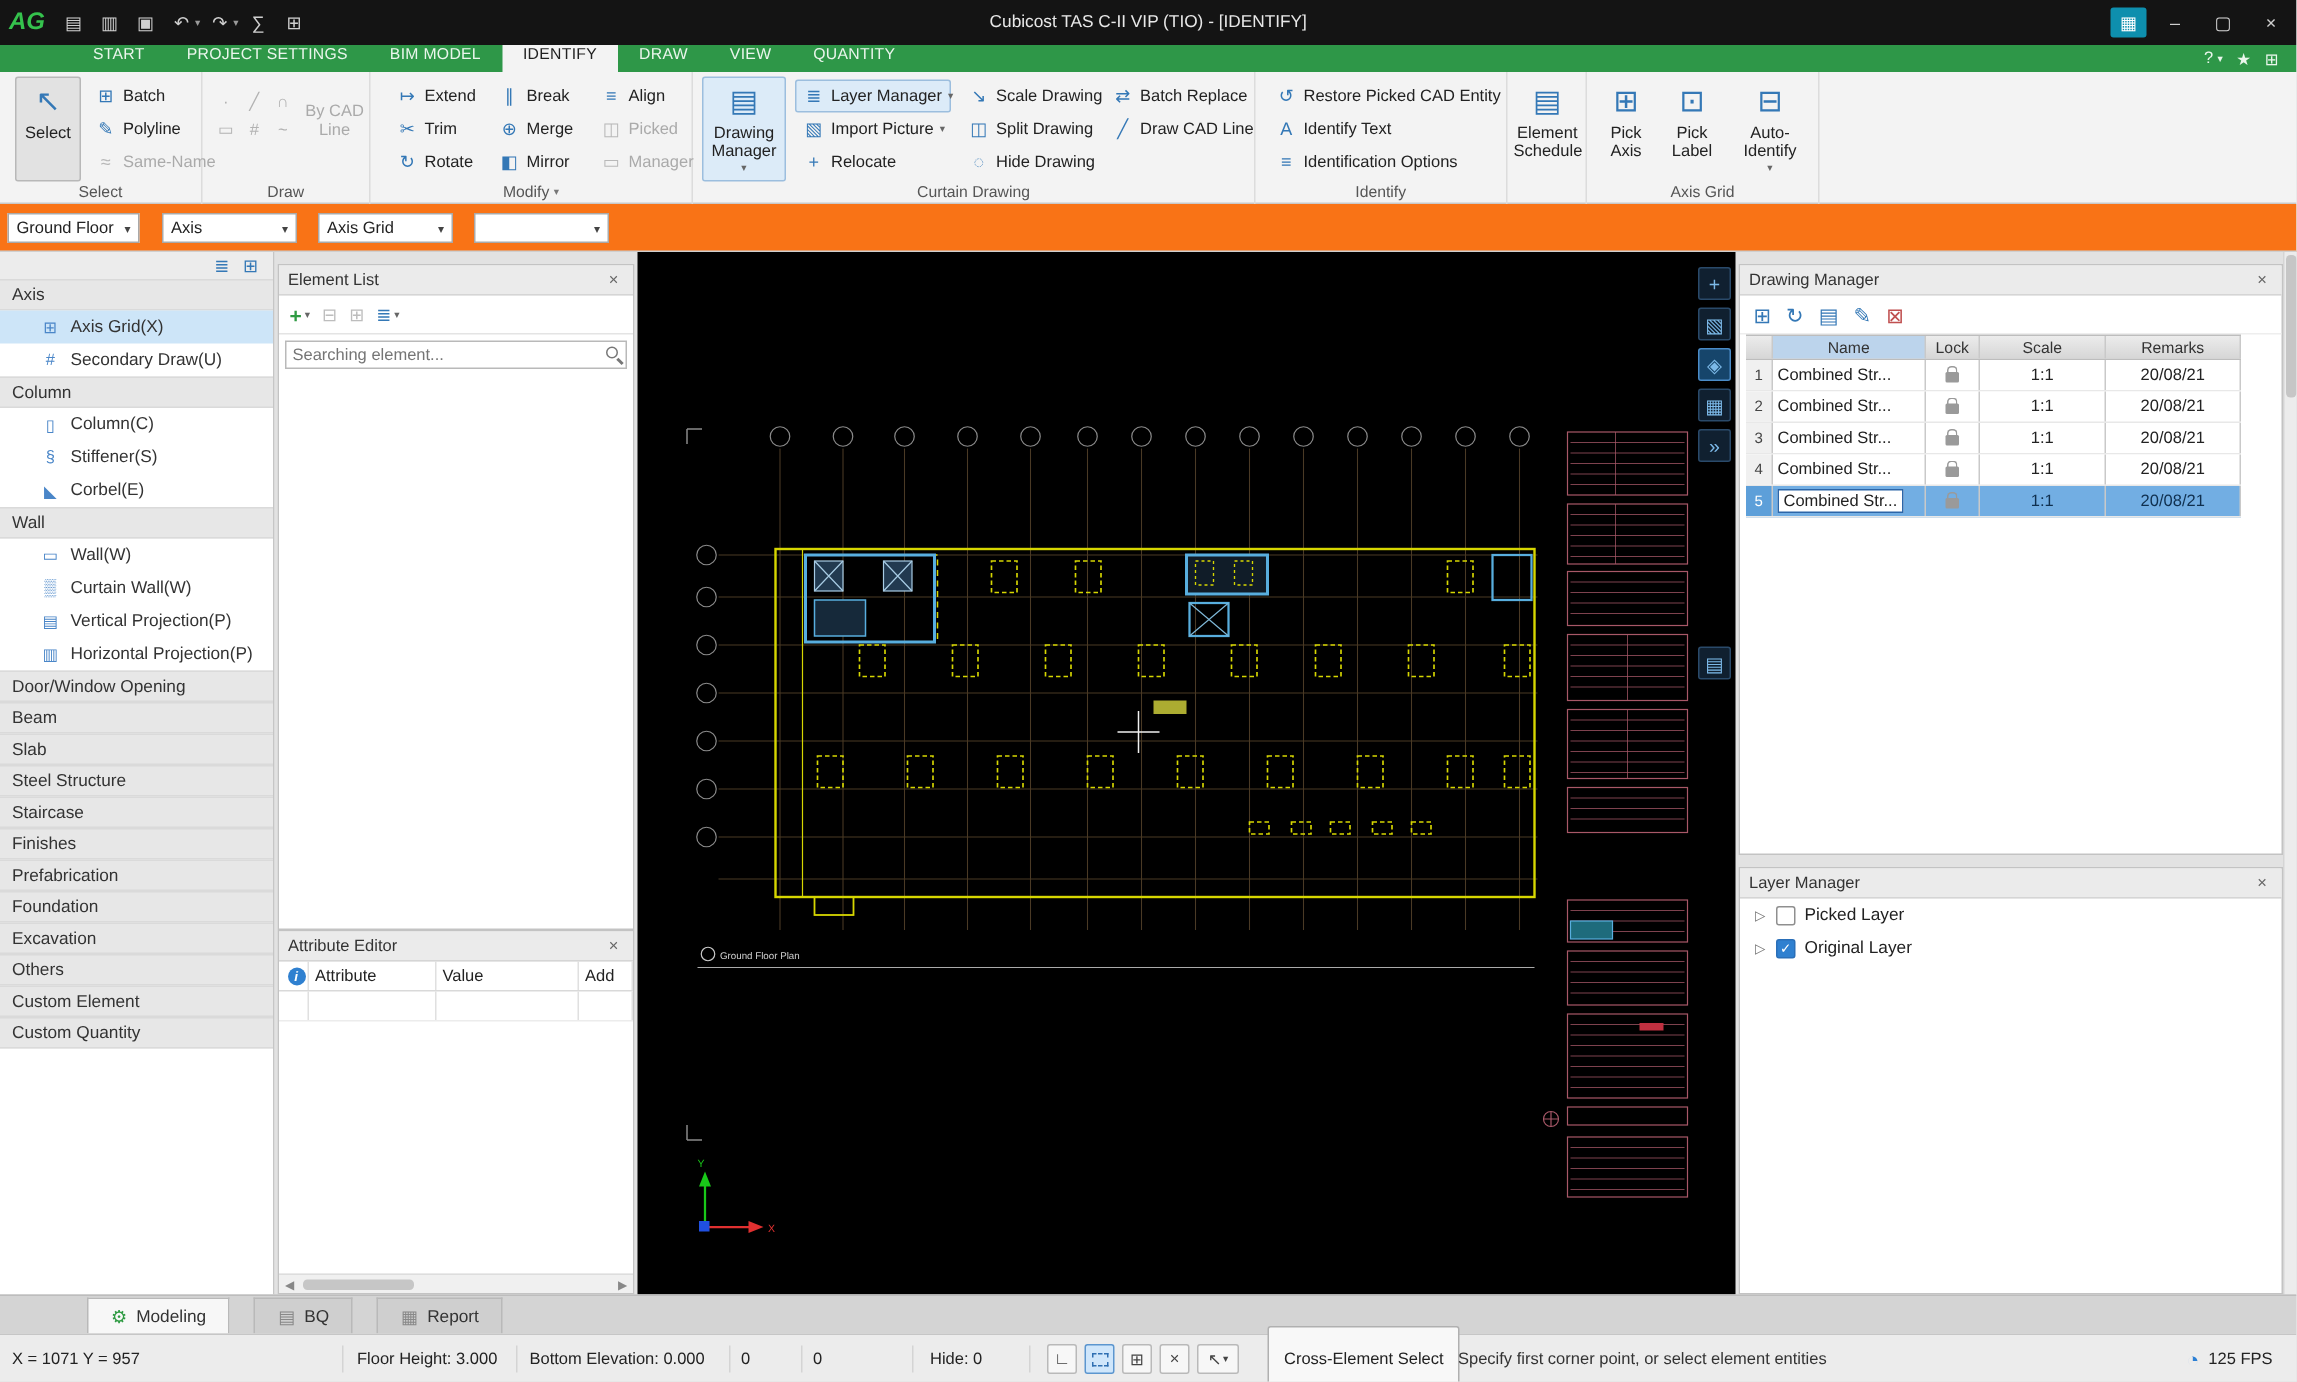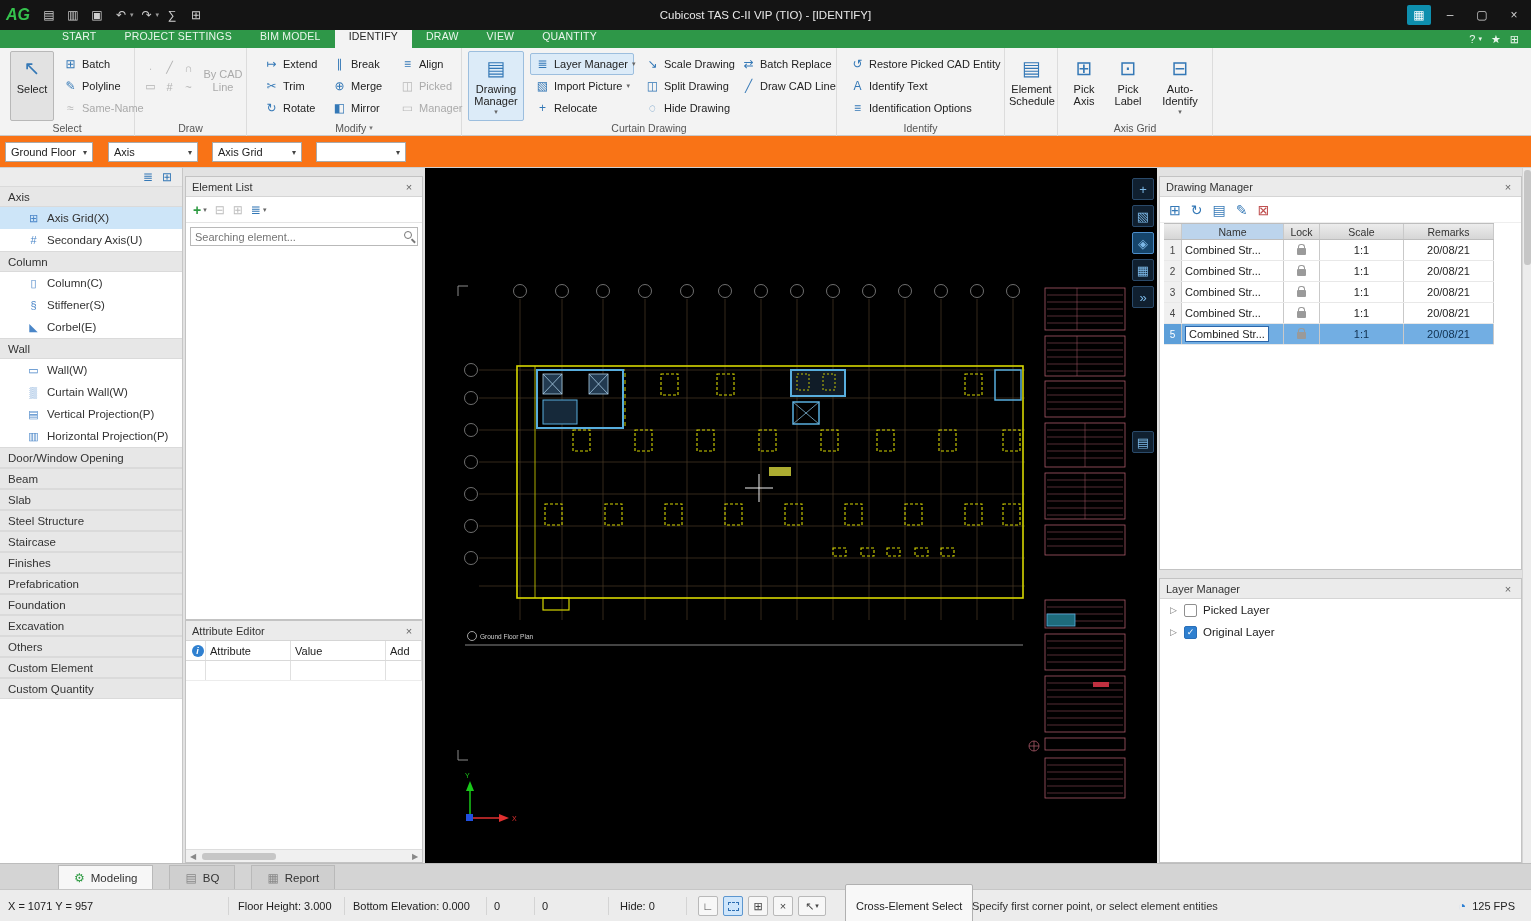--- a/index.html
+++ b/index.html
@@ -399,21 +399,21 @@
     <div class="srow header">
 
           <span>Axis</span>
         </div>
         <div class="srow selected">
           <span class="sicn">⊞</span>
           <span>Axis Grid(X)</span>
         </div>
         <div class="srow">
           <span class="sicn">#</span>
-          <span>Secondary Axis(U)</span>
+          <span>Secondary Draw(U)</span>
         </div>
         <div class="srow header">
 
           <span>Column</span>
         </div>
         <div class="srow">
           <span class="sicn">▯</span>
           <span>Column(C)</span>
         </div>
         <div class="srow">

